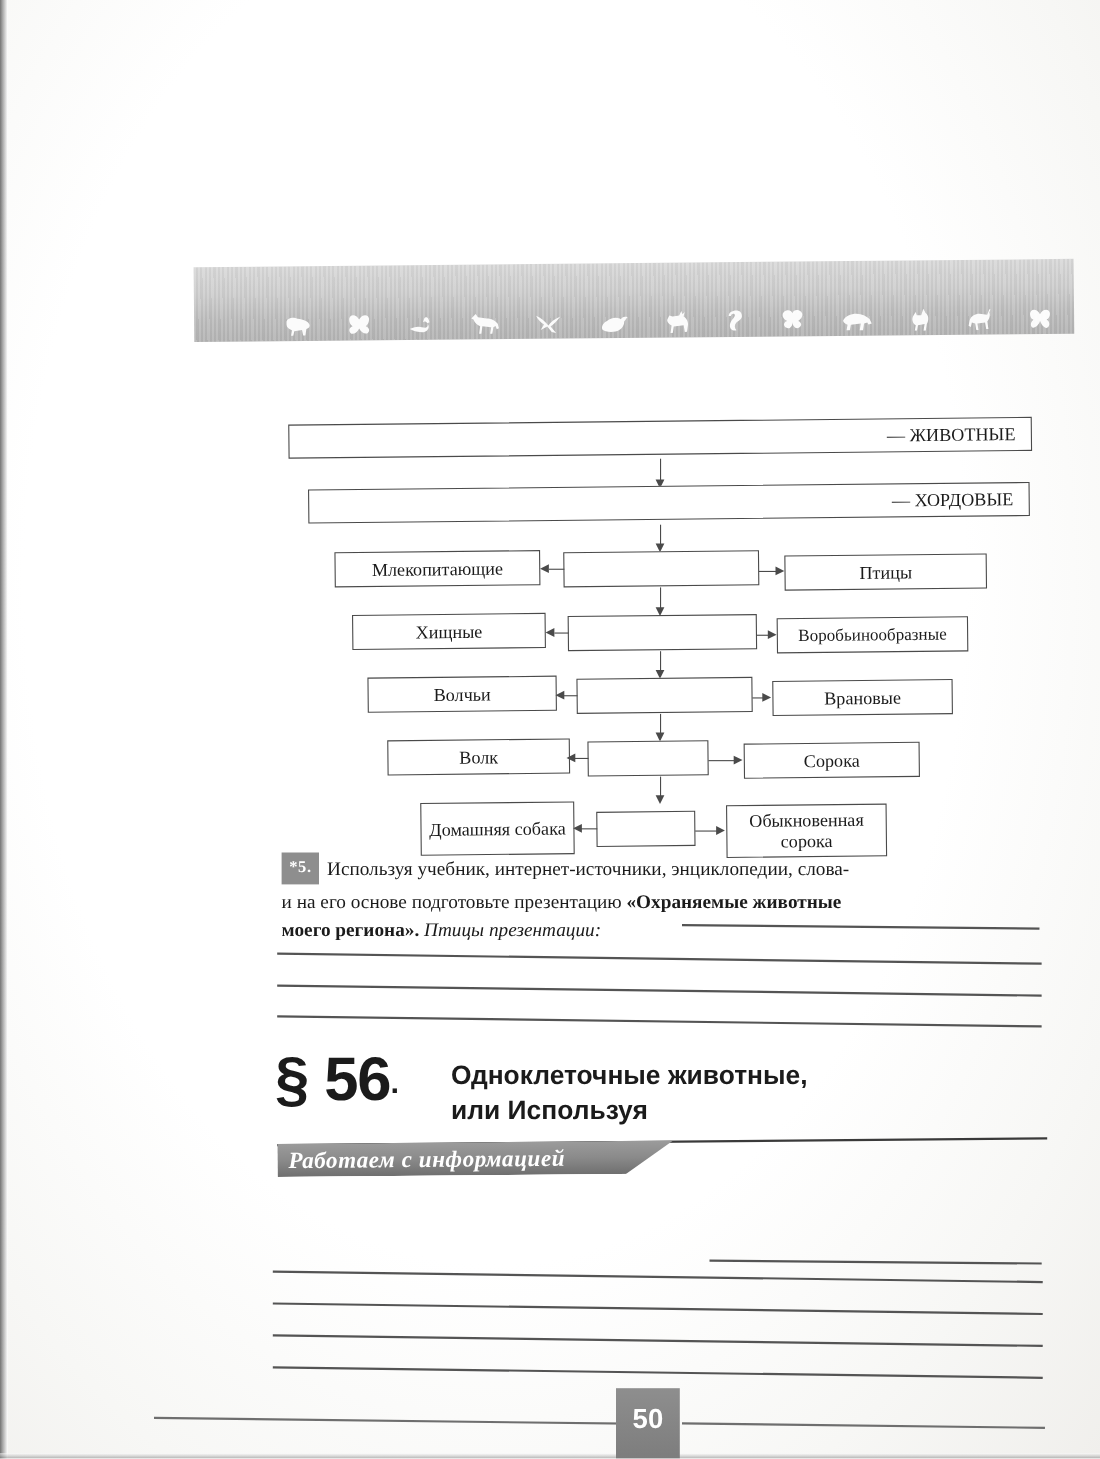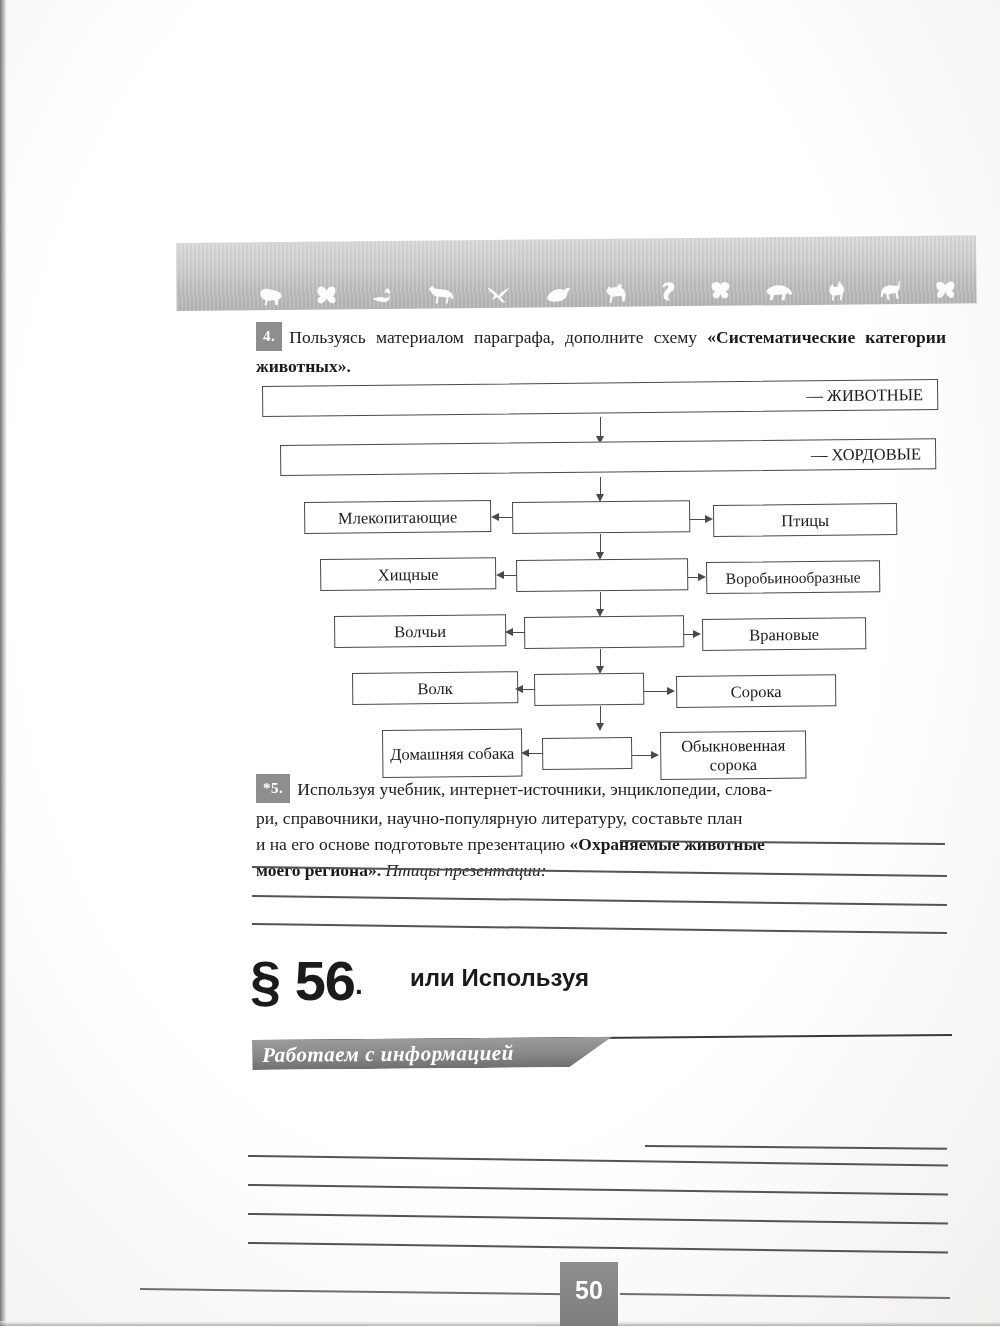--- a/index.html
+++ b/index.html
@@ -146,23 +146,20 @@
         </svg>
       <svg class="sil" width="24" height="20" viewBox="0 0 24 20">
           <path d="M21 1l-2 5-7-1c-4 0-8 2-9 6l-1 5 2 1 1-4 3 1 1 6h2l-1-6 7-1 1 6h2l-1-7c2-2 3-6 2-8l1-3z"></path>
         </svg>
       <svg class="sil" width="22" height="20" viewBox="0 0 22 20">
           <path d="M11 6C9 2 5 1 3 3s-1 7 2 8c-3 2-3 6-1 7s6-2 7-6c1 4 5 8 7 6s2-5-1-7c3-1 4-6 2-8s-6-1-8 3z"></path>
         </svg>
     </div>
   </div>
 
-  <div class="task" id="task-4" style="top:324px;">
-    <span class="marker">4.</span><span>Пользуясь материалом параграфа, дополните схему </span><span class="b">«Систематические категории животных».</span>
-  </div>
 
   <div id="flow-diagram">
 
     <div class="node right-label" style="left:6px;top:0px;width:676px;height:31px;transform:rotate(-0.6deg);transform-origin:left top;">
       <span class="txt" style="text-align:right;">— ЖИВОТНЫЕ</span>
     </div>
     <div class="conn v" style="left:344px;top:31px;height:24px;"></div>
     <div class="arrow down" style="left:340px;top:50px;"></div>
 
     <div class="node right-label" style="left:24px;top:59px;width:656px;height:31px;transform:rotate(-0.6deg);transform-origin:left top;">
@@ -247,40 +244,40 @@
     <div class="conn h" style="left:272px;top:367px;width:15px;"></div>
     <div class="arrow left" style="left:265px;top:363px;"></div>
     <div class="conn h" style="left:376px;top:369px;width:20px;"></div>
     <div class="arrow right" style="left:395px;top:365px;"></div>
   </div>
 
   <div class="task" id="task-5" style="top:776px;">
     <div>
       <span class="marker">*5.</span><span>Используя учебник, интернет-источники, энциклопедии, слова-</span>
     </div>
-    <div>ри, справочники, научно-популярную литературу, составьте план</div>
     <div>
       <span>и на его основе подготовьте презентацию </span><span class="b">«Охраняемые животные</span>
     </div>
     <div>
       <span class="b">моего региона».</span>
       <span class="i">Птицы презентации:</span>
     </div>
   </div>
 
   <div class="rule" style="left:620px;top:840px;width:325px;transform:rotate(.55deg);"></div>
   <div class="rule" style="left:252px;top:866px;width:695px;transform:rotate(.75deg);"></div>
   <div class="rule" style="left:252px;top:895px;width:695px;transform:rotate(.75deg);"></div>
   <div class="rule" style="left:252px;top:923px;width:695px;transform:rotate(.75deg);"></div>
 
   <div id="section-heading">
     <div id="section-number">
       <span>§ 56</span><span class="dot">.</span>
     </div>
     <div id="section-title">
+      <div>Одноклеточные животные,</div>
       <div>или Используя</div>
     </div>
   </div>
 
   <div id="work-banner-rule"></div>
   <div id="work-banner">
     <div id="work-banner-label">Работаем с информацией</div>
   </div>
 
 

